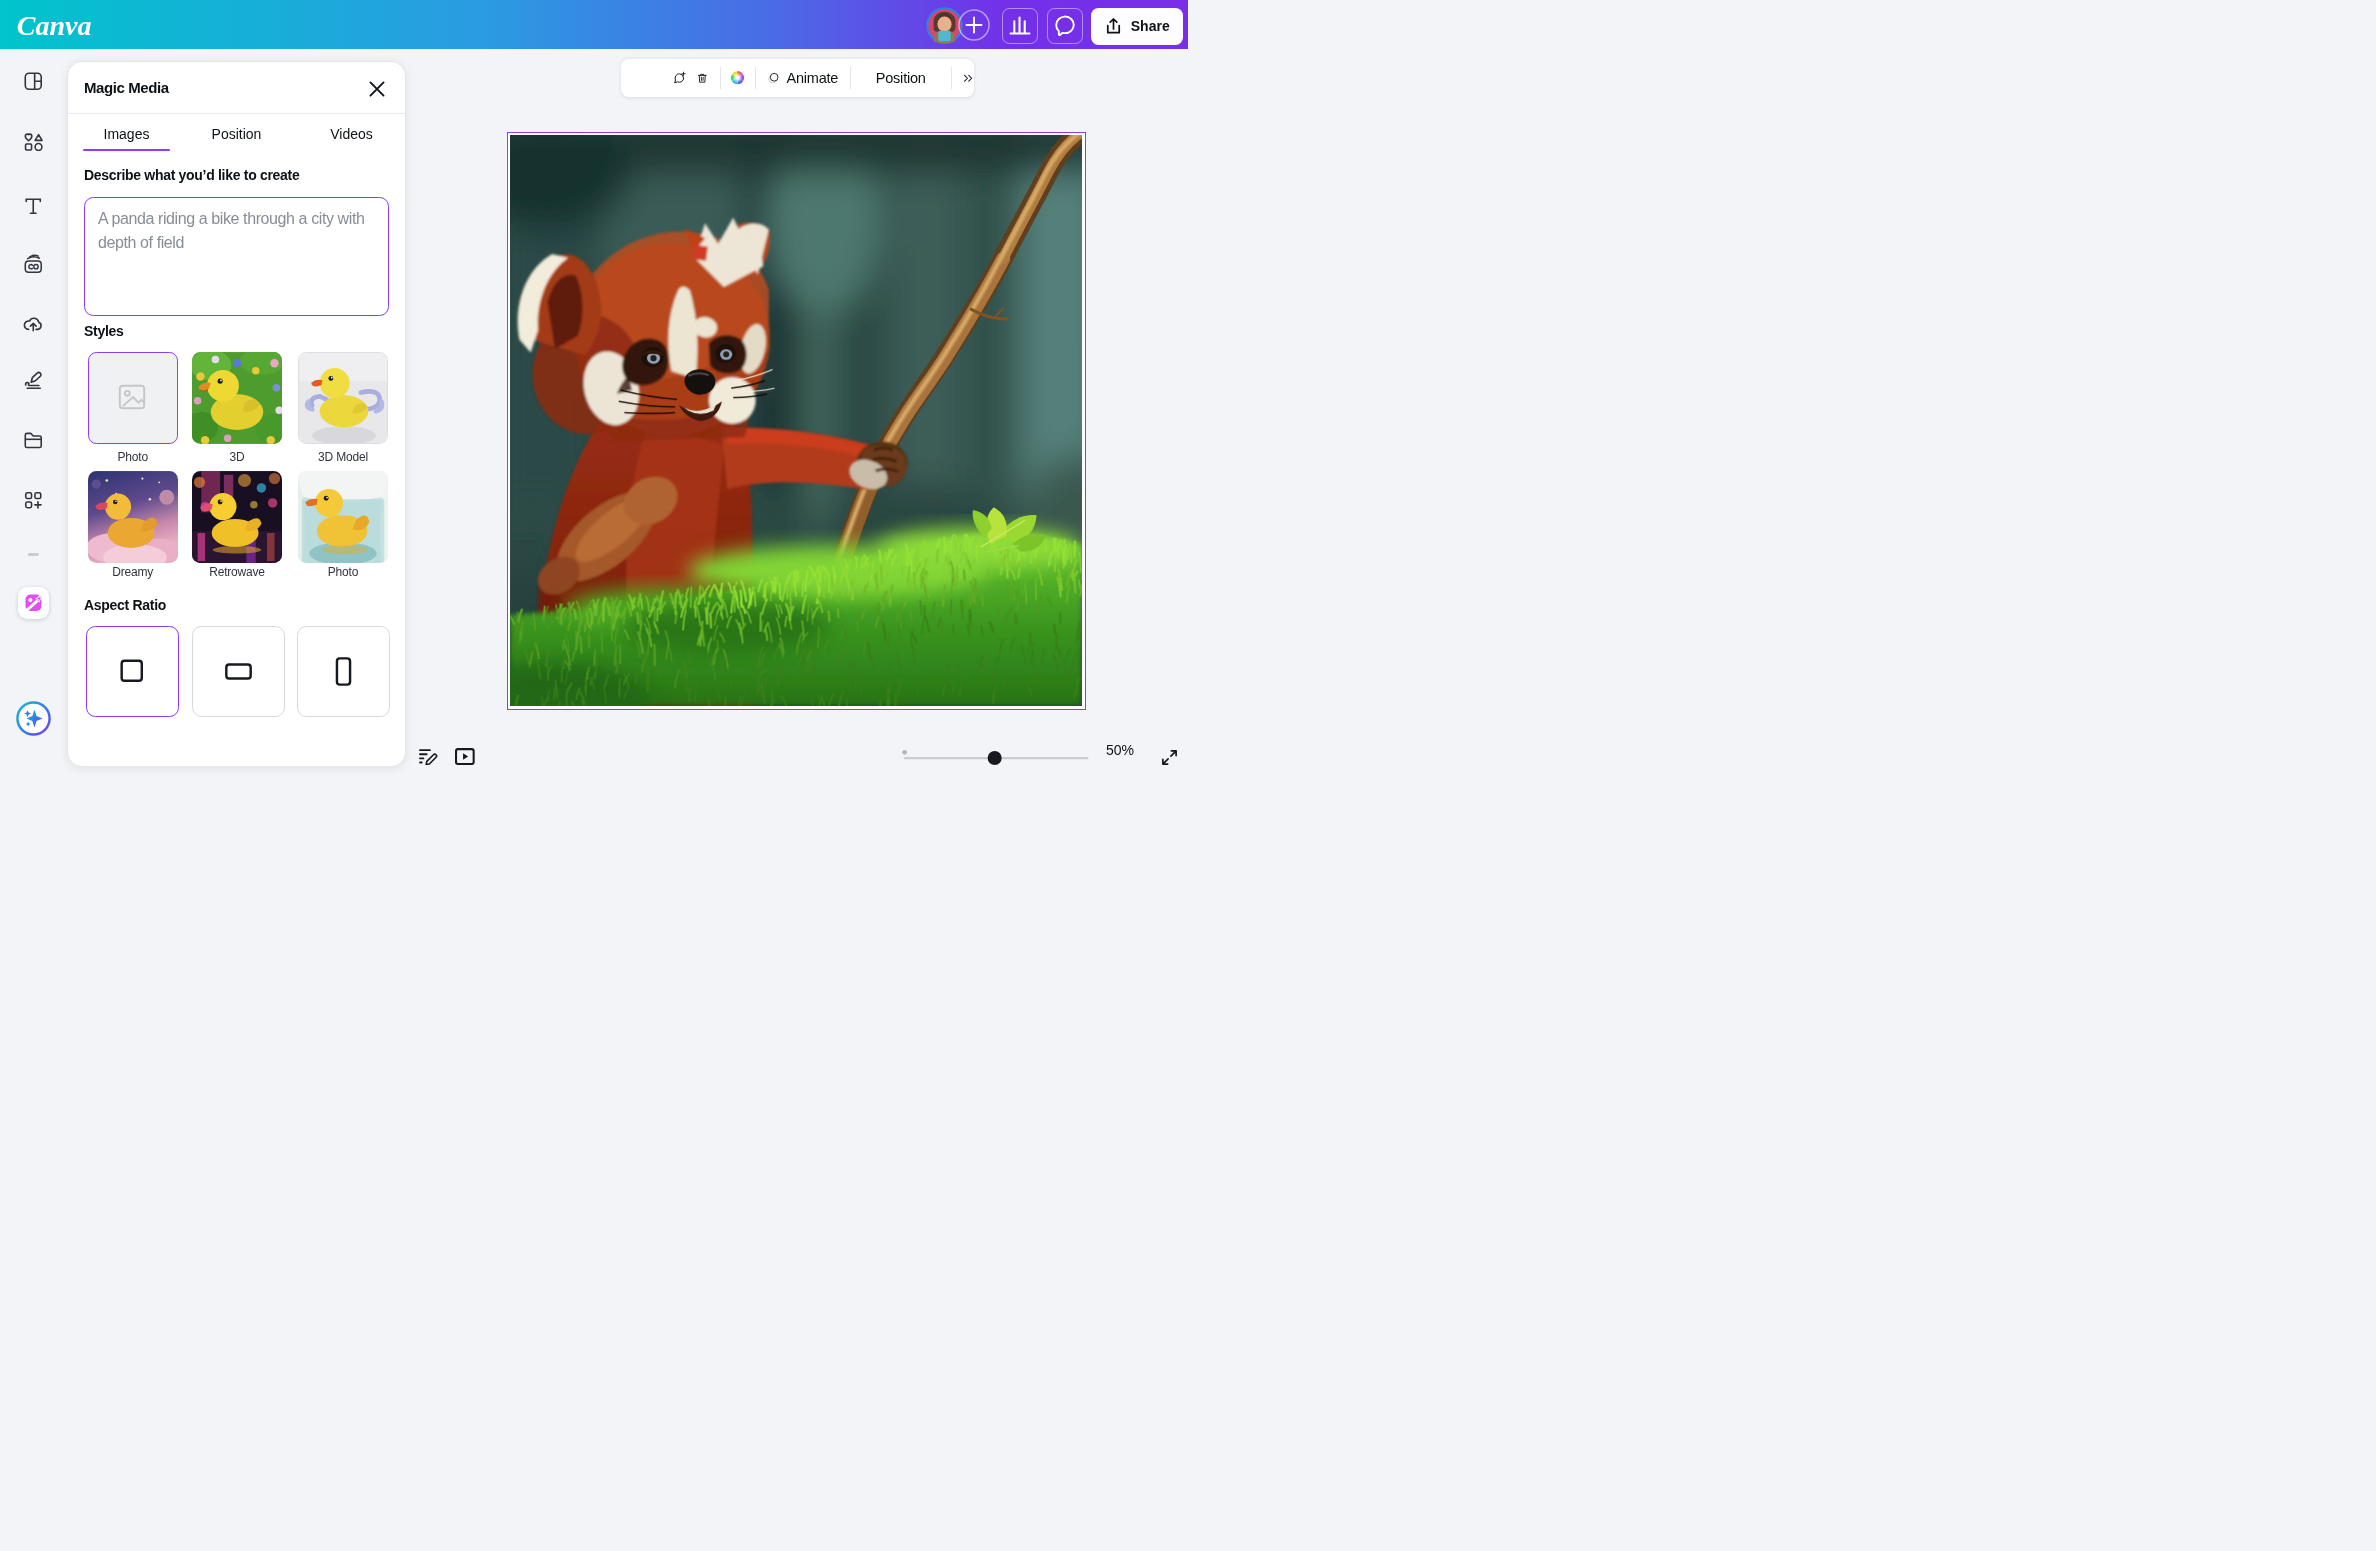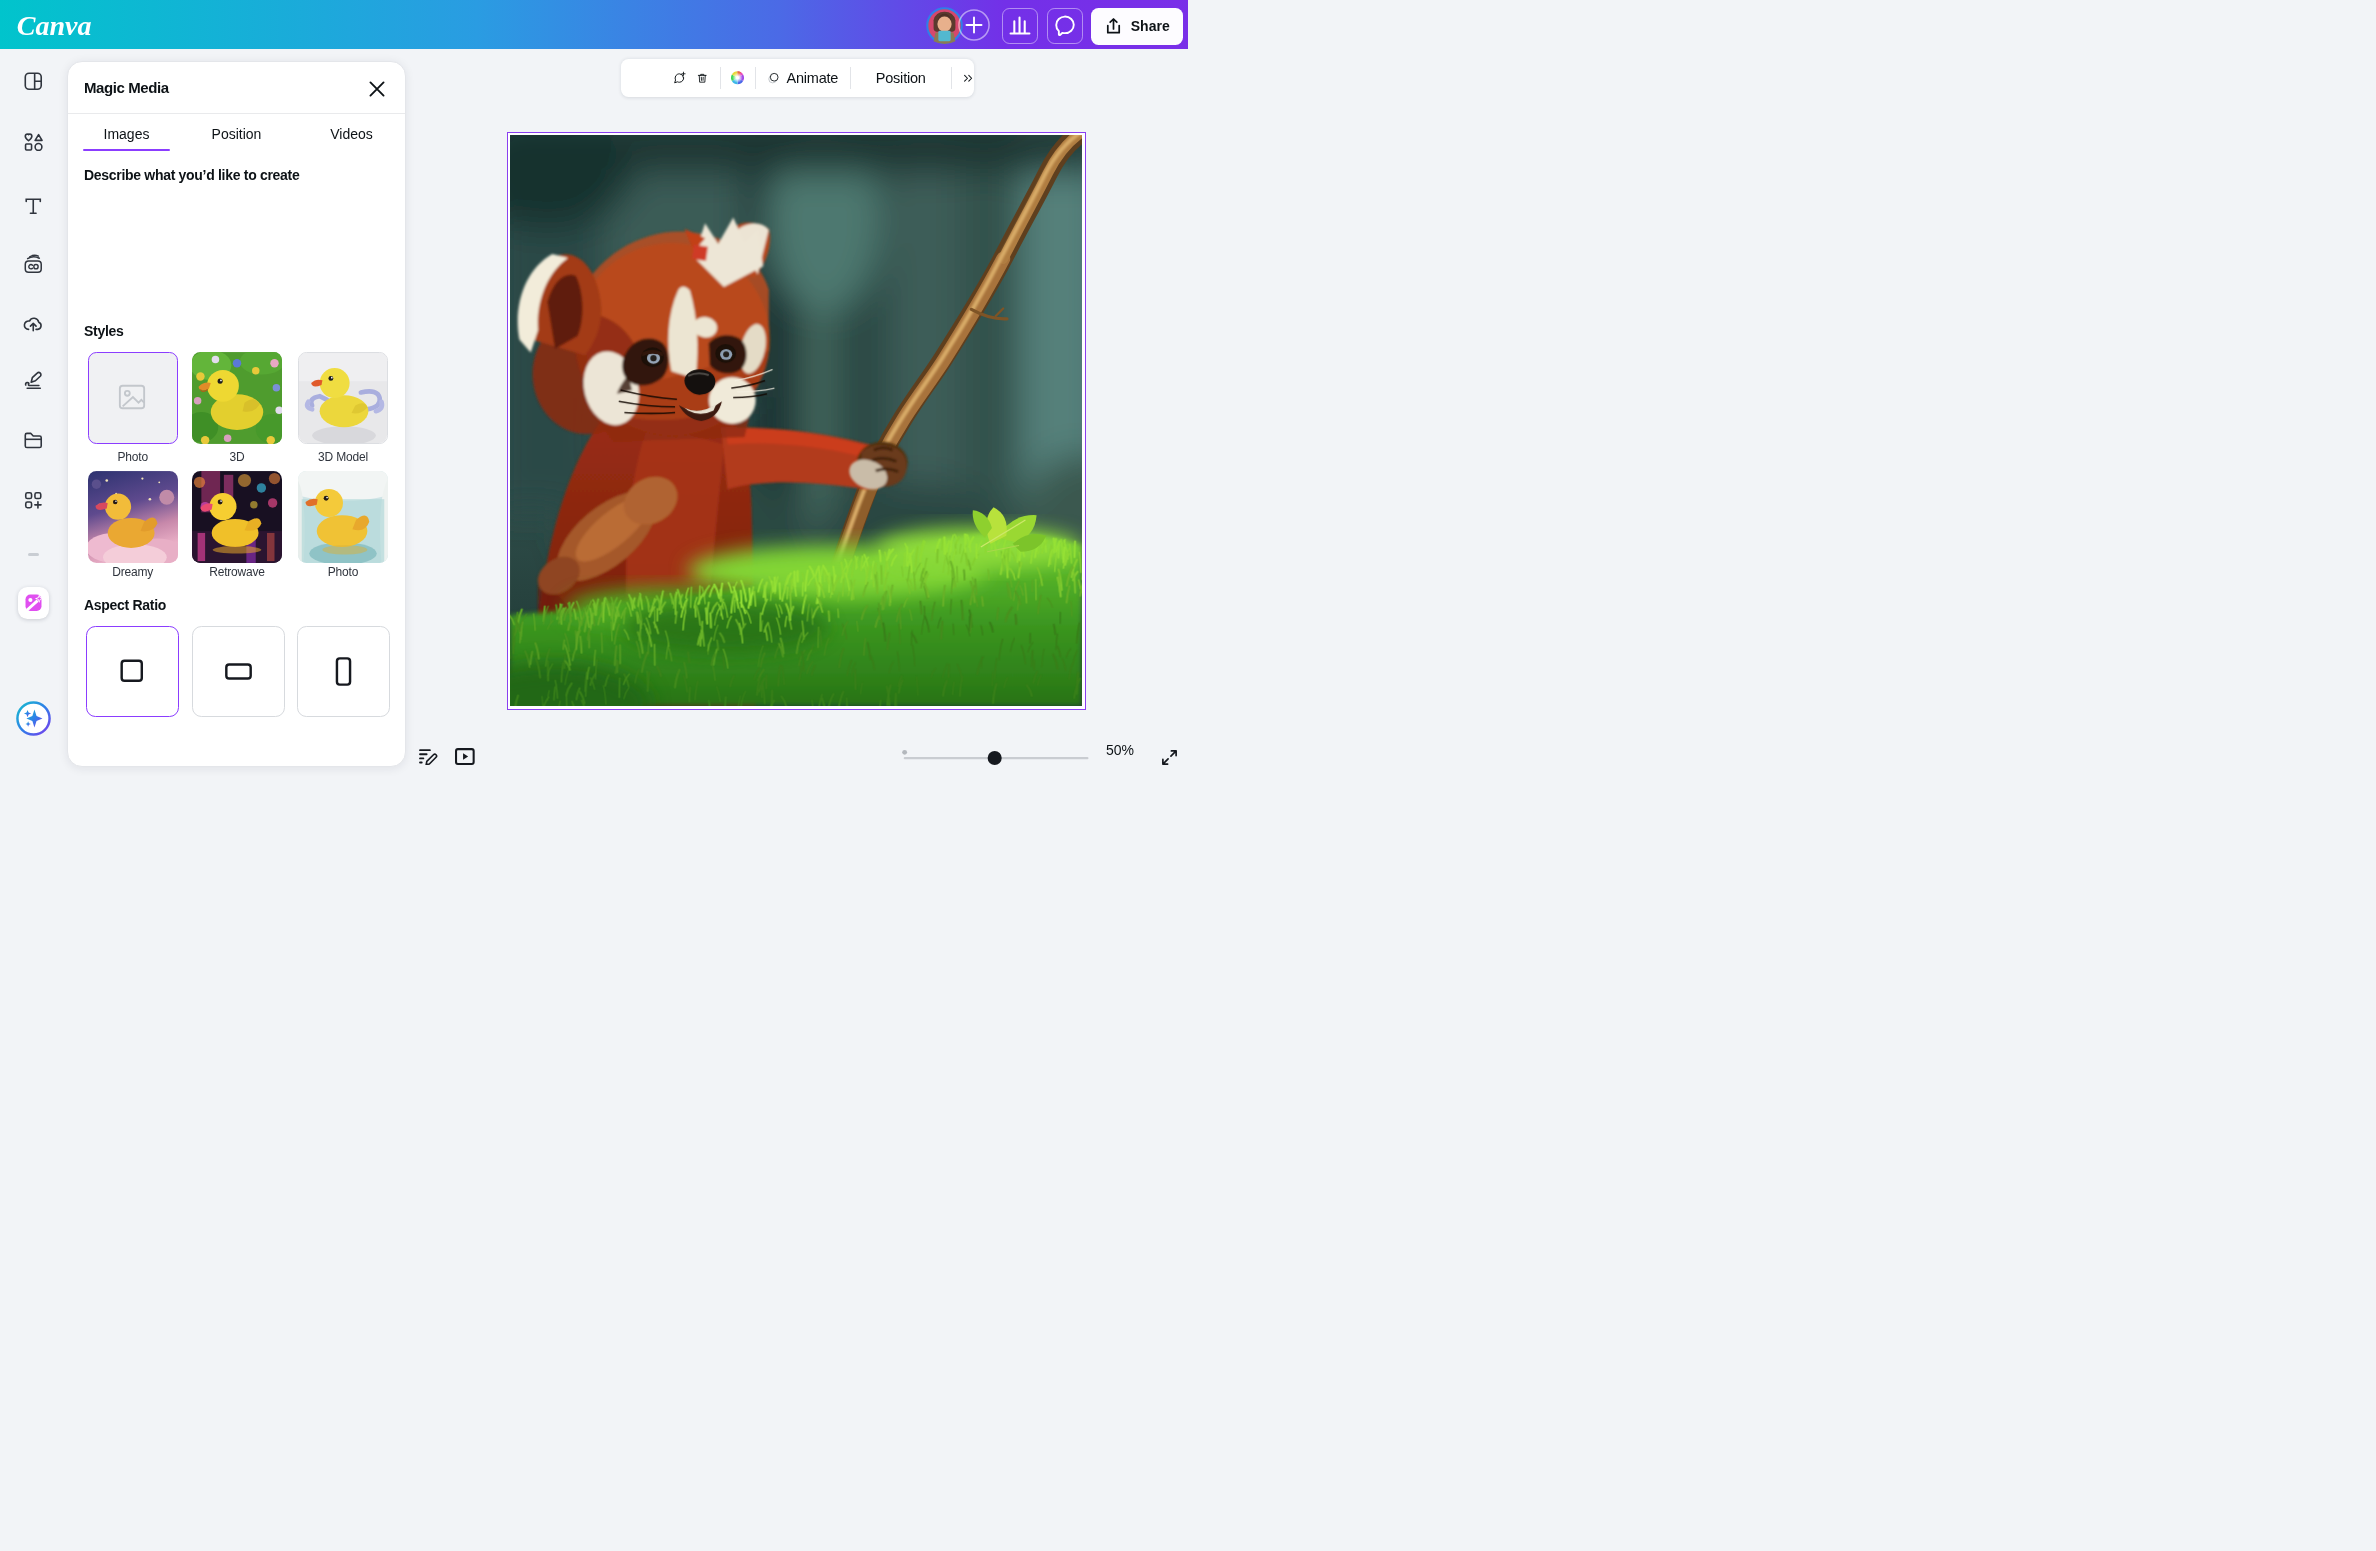--- a/index.html
+++ b/index.html
@@ -146,20 +146,21 @@
     <svg class="pclose" viewBox="0 0 32 32">
       <path d="M9 9 L23 23 M23 9 L9 23" stroke="#0d1216" stroke-width="2" stroke-linecap="round"></path>
     </svg>
     <div class="pdiv"></div>
     <div class="tabs">
       <div class="tab active" style="left:15px">Images</div>
       <div class="tab" style="left:125px">Position</div>
       <div class="tab" style="left:240px">Videos</div>
     </div>
     <div class="plabel" style="top:105px">Describe what you’d like to create</div>
+    <div class="ta">A panda riding a bike through a city with depth of field</div>
     <div class="plabel" style="top:261px">Styles</div>
 
     <div class="thumb" style="left:19.7px;top:290px;background:#f0f1f3;border:1.9px solid #8b3dff;">
       <svg width="86" height="88" viewBox="0 0 92 94">
         <g stroke="#c3c7cc" stroke-width="2" fill="none">
         <rect x="33" y="35" width="26" height="24" rx="3"></rect>
         <circle cx="41" cy="43" r="2.6"></circle>
         <path d="M36 57 L47 47 L53 53 L56 50 L59 53"></path>
         </g>
       </svg>

